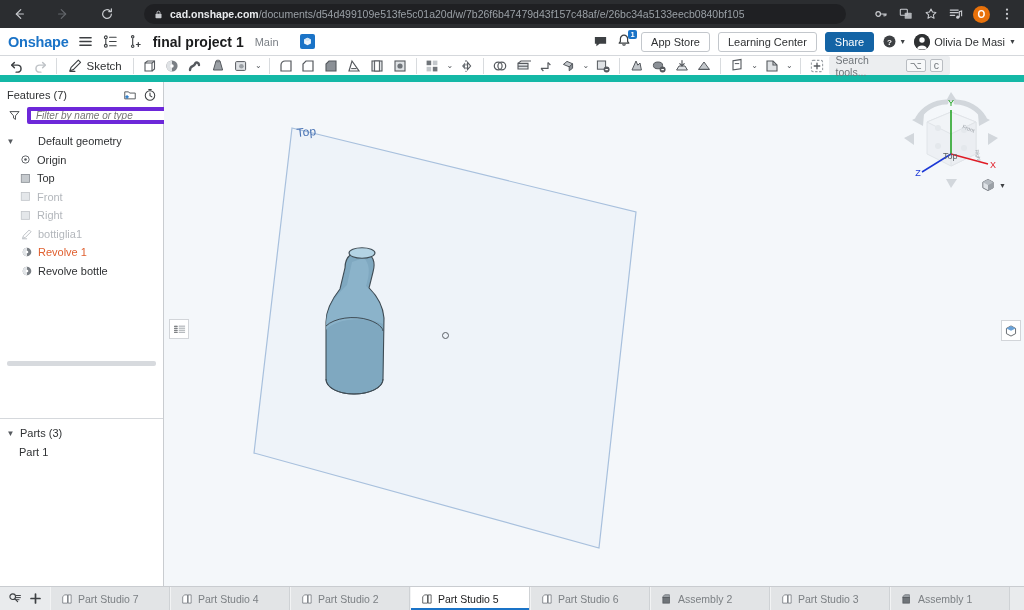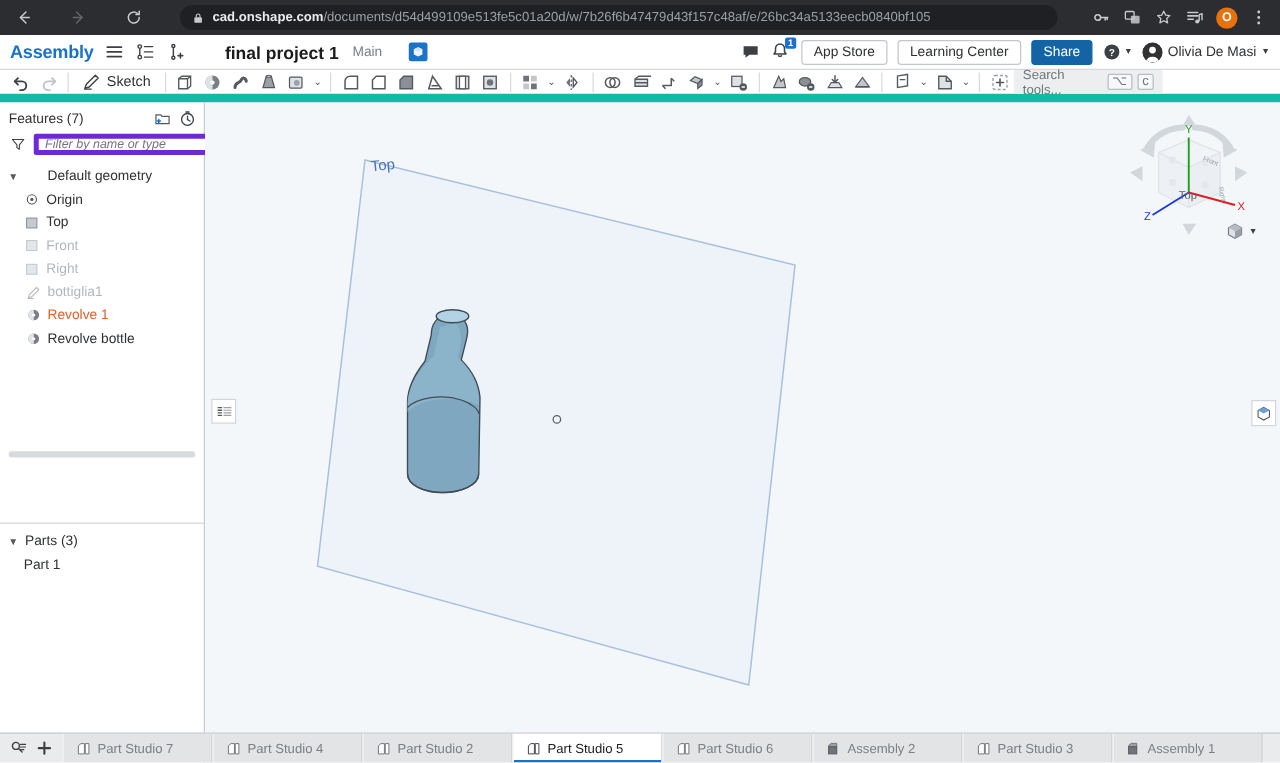--- a/index.html
+++ b/index.html
@@ -41,21 +41,21 @@
   }
 
   
   .os-header {
     height: 28px; background: #fff; border-bottom: 1px solid #d5d8dc;
     display: flex; align-items: center; padding: 0 8px; gap: 9px;
   }
   .os-logo { color: #1a73c7; font-size: 14.5px; font-weight: 700; letter-spacing: -.2px; }
   .hdr-ico { width: 16px; height: 16px; display: flex; align-items: center;
              justify-content: center; color: #3d4043; }
-  .doc-title { font-size: 14px; font-weight: 700; color: #1b1c1d; margin-left: 21px; }
+  .doc-title { font-size: 14px; font-weight: 700; color: #1b1c1d; margin-left: 0; }
   .doc-branch { font-size: 11px; color: #7a7f85; margin-left: 2px; }
   .doc-chip {
     width: 15px; height: 15px; background: #1a73c7; border-radius: 2px;
     display: flex; align-items: center; justify-content: center; margin-left: 12px;
   }
   .hdr-right { margin-left: auto; display: flex; align-items: center; gap: 8px; }
   .bell-wrap { position: relative; width: 17px; height: 17px; }
   .bell-badge {
     position: absolute; top: -3px; right: -4px; background: #1a73c7; color: #fff;
     font-size: 7.5px; font-weight: 700; border-radius: 2px; padding: 0 2px;
@@ -86,21 +86,21 @@
   }
   .tb.dis { color: #bfc3c7; }
   .tb-sep { width: 1px; height: 16px; background: #d8dbde; margin: 0 4px; }
   .sketch-btn {
     display: flex; align-items: center; gap: 4px; font-size: 11.5px;
     color: #2f3133; padding: 0 6px; height: 22px;
   }
   .dd-caret { font-size: 8px; color: #55595e; width: 11px; text-align: center; }
   .search-tools {
     margin-left: auto; height: 19px; background: #eceef0; border-radius: 2px;
-    display: flex; align-items: center; gap: 4px; padding: 0 7px; margin-right: 88px;
+    display: flex; align-items: center; gap: 4px; padding: 0 7px; margin-right: 68px;
   }
   .search-tools span { font-size: 10.5px; color: #70757a; }
   .kbd {
     border: 1px solid #b9bdc2; border-radius: 2px; font-size: 8px; color: #70757a;
     padding: 0 3px; line-height: 11px; background: #f7f8f9;
   }
 
   
   .body-row { display: flex; height: 528px; }
 
@@ -252,21 +252,21 @@
       <svg width="14" height="14" viewBox="0 0 16 16">
           <circle cx="8" cy="3" r="1.3" fill="currentColor"></circle>
           <circle cx="8" cy="8" r="1.3" fill="currentColor"></circle>
           <circle cx="8" cy="13" r="1.3" fill="currentColor"></circle>
         </svg>
     </div>
   </div>
 </div>
 
 <div class="os-header">
-  <div class="os-logo">Assembly</div>
+  <div class="os-logo">Onshape</div>
   <div class="hdr-ico">
     <svg width="15" height="15" viewBox="0 0 16 16">
         <path d="M2 4h12M2 8h12M2 12h12" stroke="currentColor" stroke-width="1.5" stroke-linecap="round"></path>
       </svg>
   </div>
   <div class="hdr-ico">
     <svg width="15" height="15" viewBox="0 0 16 16">
         <circle cx="3" cy="3.5" r="1.5" fill="none" stroke="currentColor" stroke-width="1.2"></circle>
         <circle cx="3" cy="12.5" r="1.5" fill="none" stroke="currentColor" stroke-width="1.2"></circle>
         <path d="M3 5v6" stroke="currentColor" stroke-width="1.2"></path>

